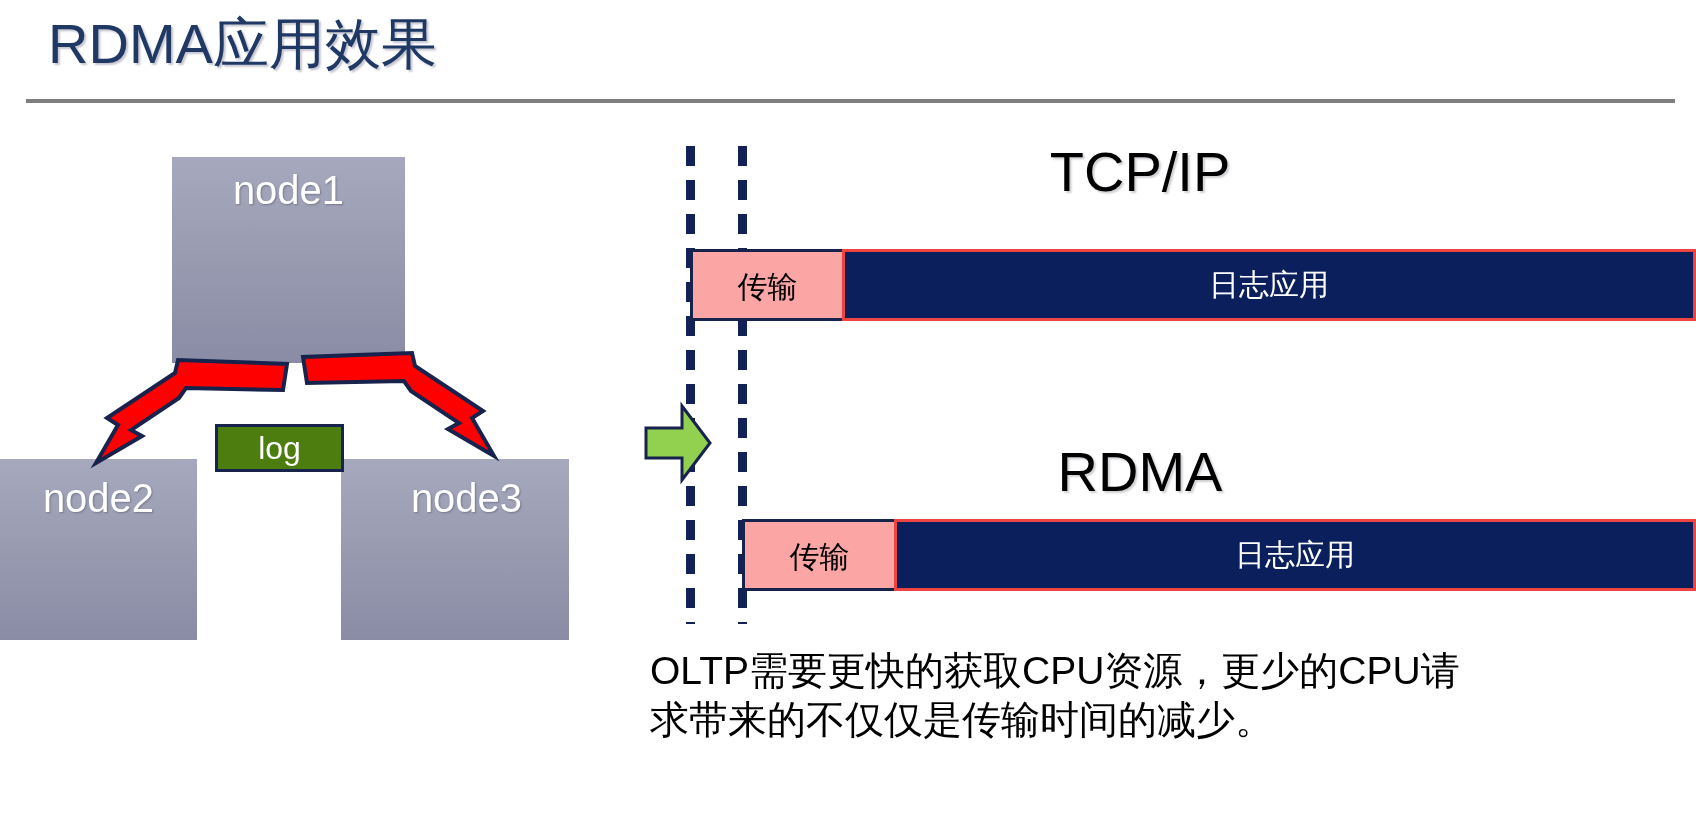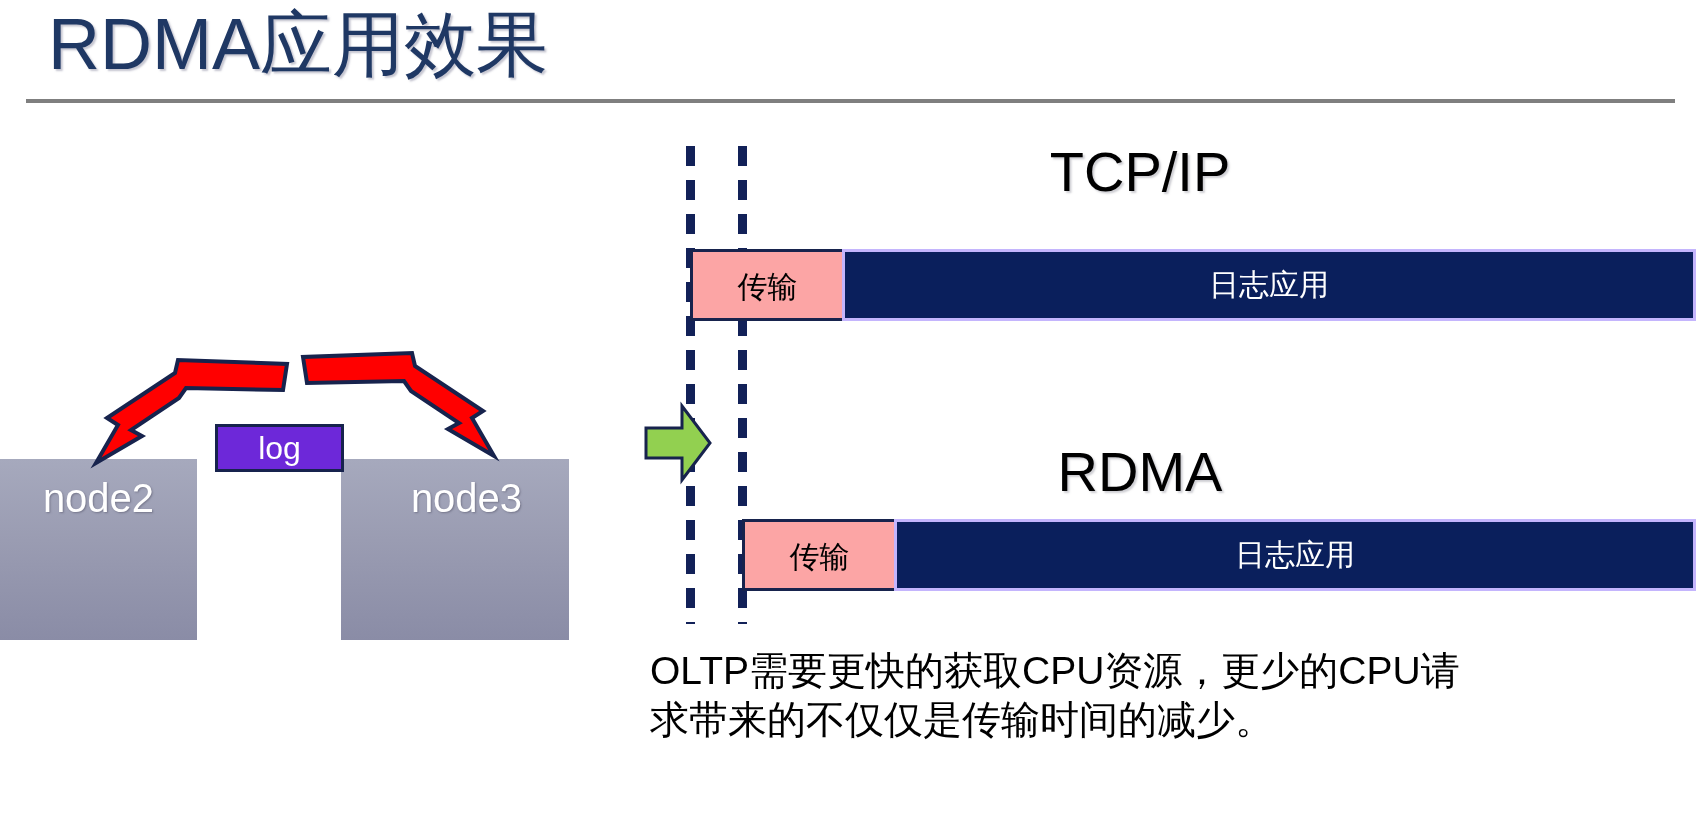--- a/index.html
+++ b/index.html
@@ -8,21 +8,21 @@
     background:#ffffff;
     font-family:"Liberation Sans","DejaVu Sans",sans-serif;
     overflow:hidden;
     position:relative;
   }
   .slide{position:absolute;left:0;top:0;width:1696px;height:826px;}
 
   
   .title{
     position:absolute;left:48px;top:2px;
-    font-size:72px;line-height:84px;
+    font-size:56px;line-height:84px;
     color:#1F3864;
     letter-spacing:0px;
     white-space:nowrap;
     text-shadow:2px 2px 2px rgba(150,150,170,0.55);
   }
   .title-rule{
     position:absolute;left:26px;top:99px;width:1649px;height:4px;
     background:#7F7F7F;
   }
 
@@ -42,21 +42,21 @@
   }
   #node1{left:172px;top:157px;width:233px;height:206px;}
   #node1 .node-label{top:10px;}
   #node2{left:0px;top:459px;width:197px;height:181px;padding-left:16px;}
   #node2 .node-label{top:16px;}
   #node3{left:341px;top:459px;width:228px;height:181px;}
   #node3 .node-label{top:16px;margin-left:23px;}
 
   .logbox{
     position:absolute;left:215px;top:424px;width:129px;height:48px;
-    background:#6d28d9;
+    background:#4d7c0f;
     border:3px solid #17234D;
     box-sizing:border-box;
   }
   .logbox span{
     display:block;text-align:center;color:#ffffff;
     font-size:32px;line-height:42px;
   }
 
   .arrows{position:absolute;left:0;top:350px;width:600px;height:150px;}
 
@@ -79,21 +79,21 @@
     border-right:none;
     box-sizing:border-box;
   }
   .seg-transfer span{
     display:block;text-align:center;color:#000000;
     font-size:30px;line-height:70px;
   }
   .seg-app{
     position:absolute;top:0;height:72px;right:0;
     background:#0A1F5C;
-    border:3px solid #c4b5fd;
+    border:3px solid #ef4444;
     box-sizing:border-box;
   }
   #bar-tcp .seg-app{left:152px;}
   #bar-rdma .seg-app{left:152px;}
   .seg-app span{
     display:block;text-align:center;color:#ffffff;
     font-size:30px;line-height:66px;
   }
 
   .proto-label{
@@ -113,20 +113,23 @@
   .caption div{white-space:nowrap;}
 </style>
 </head>
 <body>
 
 <div class="slide">
 
   <div class="title">RDMA应用效果</div>
   <div class="title-rule"></div>
 
+  <div class="node" id="node1">
+    <div class="node-label">node1</div>
+  </div>
   <div class="node" id="node2">
     <div class="node-label">node2</div>
   </div>
   <div class="node" id="node3">
     <div class="node-label">node3</div>
   </div>
 
   <svg class="arrows" viewBox="0 0 600 150">
 
     <polygon points="96,113 118,75 107,68 175,23 178,10 287,14 283,40 186,38 179,48 131,80 142,86" fill="#FF0000" stroke="#17234D" stroke-width="4" stroke-linejoin="miter"></polygon>

